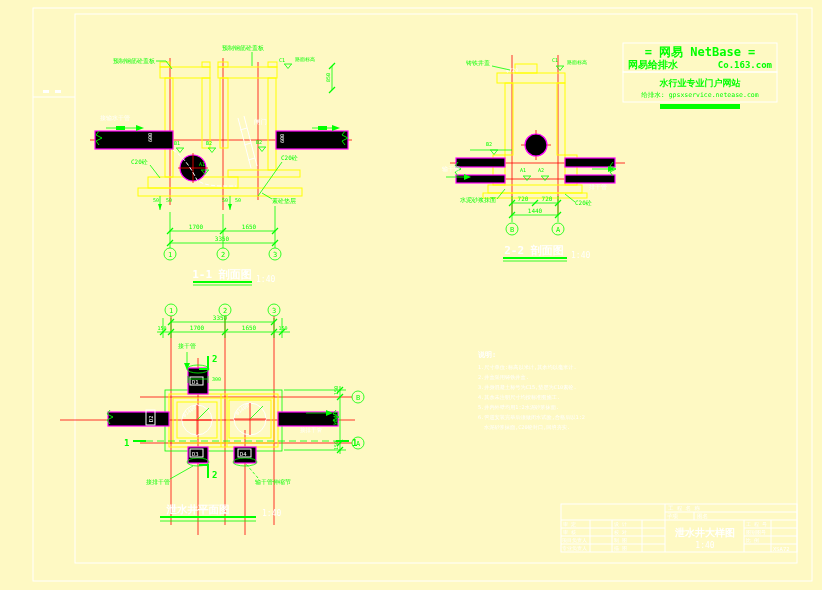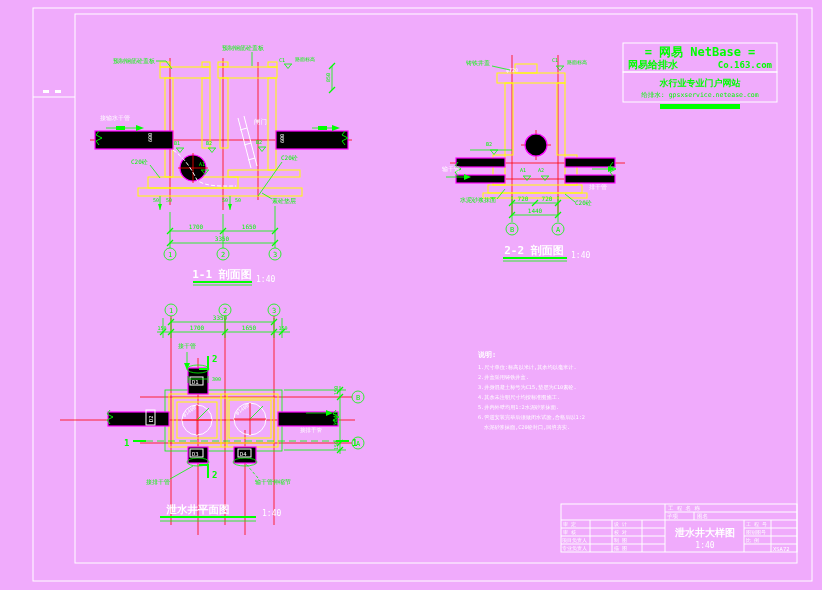--- a/index.html
+++ b/index.html
@@ -1,16 +1,16 @@
 <!DOCTYPE html>
 <html><head>
 <meta charset="utf-8">
 <style>
   html,body{margin:0;padding:0;background:#000;}
-  #stage{position:relative;width:822px;height:590px;background:#f0abfc;overflow:hidden;}
+  #stage{position:relative;width:822px;height:590px;background:#fef9c3;overflow:hidden;}
   svg{position:absolute;left:0;top:0;}
   svg text{font-family:"DejaVu Sans Mono","Liberation Mono",monospace;}
   .y{stroke:#ffff00;fill:none;stroke-width:1;}
   .g{stroke:#00ff00;fill:none;stroke-width:0.8;}
   .g2{stroke:#00ff00;fill:none;stroke-width:2;}
   .r{stroke:#ff0000;fill:none;stroke-width:0.8;}
   .w{stroke:#ffffff;fill:none;stroke-width:1;}
   .m{stroke:#ff00ff;fill:none;stroke-width:1.2;}
   .tg{fill:#00ff00;stroke:none;}
   .tw{fill:#ffffff;stroke:none;}

